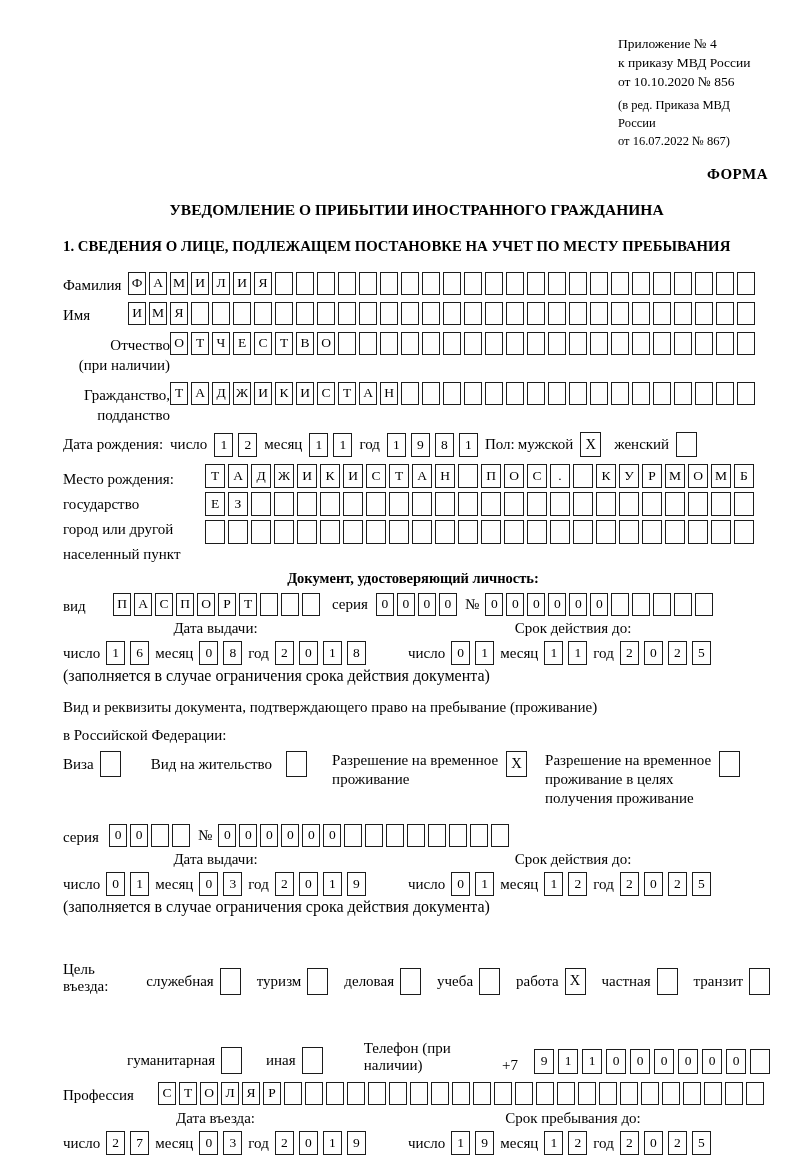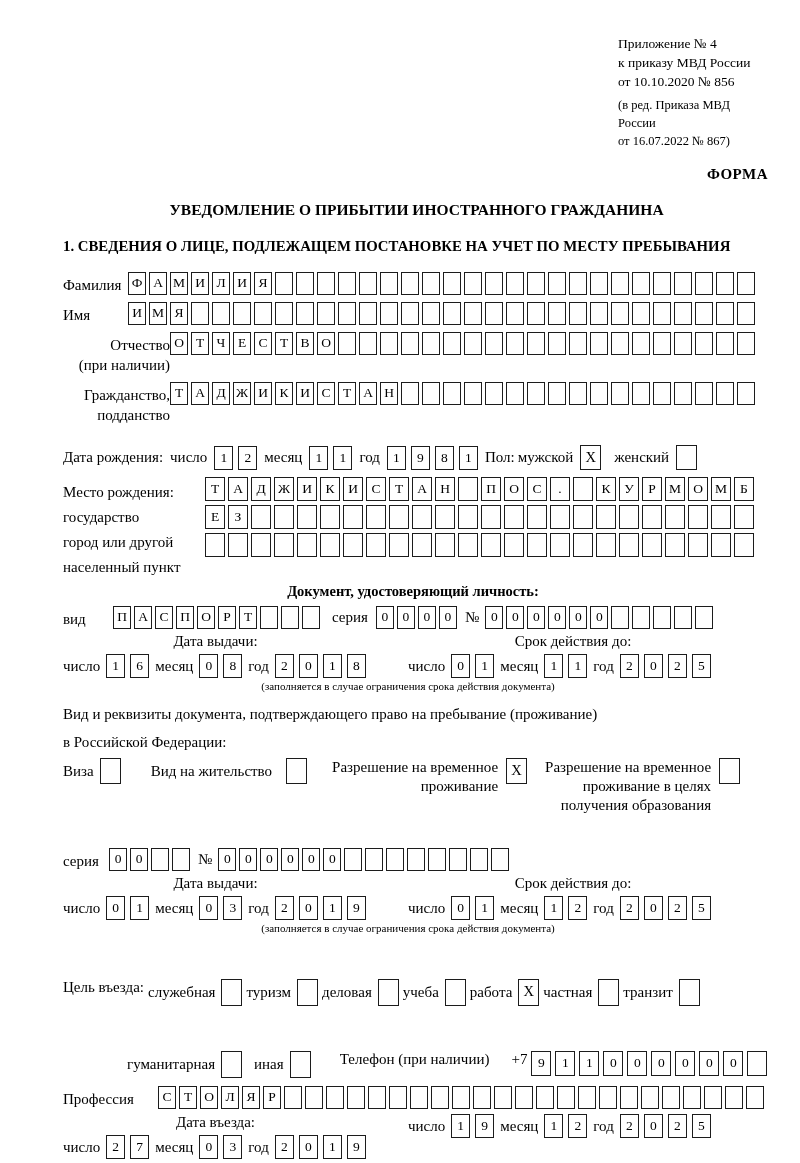--- a/index.html
+++ b/index.html
@@ -22,28 +22,28 @@
   .stack>.cells{margin-bottom:4px;}
   .chk{flex:none;display:inline-block;width:21px;height:26px;box-sizing:border-box;border:1.6px solid #1c1c1c;text-align:center;font-size:14.5px;line-height:23px;vertical-align:middle;}
   .drow{align-items:center;gap:7px;}
   .drow .chk{height:25px;}
   .dochead{text-align:center;font-weight:bold;font-size:14.5px;margin:2px 0 6px 0;width:700px;}
   .inline-lbl{flex:none;padding-top:3px;}
   .dpair{display:flex;margin-top:4px;margin-bottom:2px;}
   .dcol1{width:305px;} .dcol2{width:330px;margin-left:40px;}
   .dhead{text-align:center;font-size:15px;margin-bottom:4px;}
   .dfields{display:flex;align-items:center;gap:6px;font-size:15px;}
-  .note{width:690px;text-align:center;font-size:11px;margin:2px 0 10px 0;}
+  .note{width:690px;text-align:left;font-size:16px;margin:2px 0 10px 0;}
   .intro{font-size:15px;line-height:24px;margin-bottom:4px;}
-  .permits{display:flex;align-items:flex-start;margin:4px 0 33px 0;font-size:15px;}
+  .permits{display:flex;align-items:flex-start;margin:4px 0 16px 0;font-size:15px;}
   .permits .pl{padding-top:5px;}
-  .ptext{text-align:right;line-height:19px;}
+  .ptext{text-align:left;line-height:19px;}
   .ml6{margin-left:6px;} .ml8{margin-left:8px;} .ml12{margin-left:12px;} .ml14{margin-left:14px;}
   .ml18{margin-left:18px;} .ml25{margin-left:25px;} .ml30{margin-left:30px;}
-  .prow{align-items:flex-start;gap:4px;flex-wrap:nowrap;margin-top:45px;}
+  .prow{align-items:flex-end;gap:16px;flex-wrap:nowrap;margin-top:45px;}
   .prow .chk{height:27px;}
   .pcell{display:flex;align-items:center;gap:6px;}
   .pcells{gap:4px;}
   .pcells .cell{width:20px;height:25px;line-height:22px;}
   .mt10{margin-top:10px;}
 </style>
 </head>
 <body>
 
 <div class="page">
@@ -205,21 +205,21 @@
         <span class="cell"></span>
         <span class="cell"></span>
         <span class="cell"></span>
         <span class="cell"></span>
         <span class="cell"></span>
         <span class="cell"></span>
         <span class="cell"></span>
       </div>
   </div>
 
-  <div class="frow drow" style="margin-top:20px">
+  <div class="frow drow" style="margin-top:7px">
     <span>Дата рождения:</span>
     <span>число</span>
     <span class="cells dcells">
         <span class="cell">1</span>
         <span class="cell">2</span>
       </span>
     <span>месяц</span>
     <span class="cells dcells">
         <span class="cell">1</span>
         <span class="cell">1</span>
@@ -423,21 +423,21 @@
     <span class="pl ml30">Вид на жительство</span>
     <span class="chk ml14"></span>
     <span class="ptext ml25">
       <span style="display:block">Разрешение на временное</span>
       <span style="display:block">проживание</span>
     </span>
     <span class="chk ml8">X</span>
     <span class="ptext ml18">
       <span style="display:block">Разрешение на временное</span>
       <span style="display:block">проживание в целях</span>
-      <span style="display:block">получения образования</span>
+      <span style="display:block">получения проживание</span>
     </span>
     <span class="chk ml8"></span>
   </div>
 
   <div class="frow" style="margin-bottom:4px">
     <div class="flabel" style="width:46px">серия</div>
     <div class="cells">
         <span class="cell">0</span>
         <span class="cell">0</span>
         <span class="cell"></span>
@@ -619,20 +619,21 @@
         <span>год</span>
         <span class="cells dcells">
             <span class="cell">2</span>
             <span class="cell">0</span>
             <span class="cell">1</span>
             <span class="cell">9</span>
           </span>
       </div>
     </div>
     <div class="dcol2">
+      <div class="dhead">Срок пребывания до:</div>
       <div class="dfields">
         <span>число</span>
         <span class="cells dcells">
             <span class="cell">1</span>
             <span class="cell">9</span>
           </span>
         <span>месяц</span>
         <span class="cells dcells">
             <span class="cell">1</span>
             <span class="cell">2</span>

